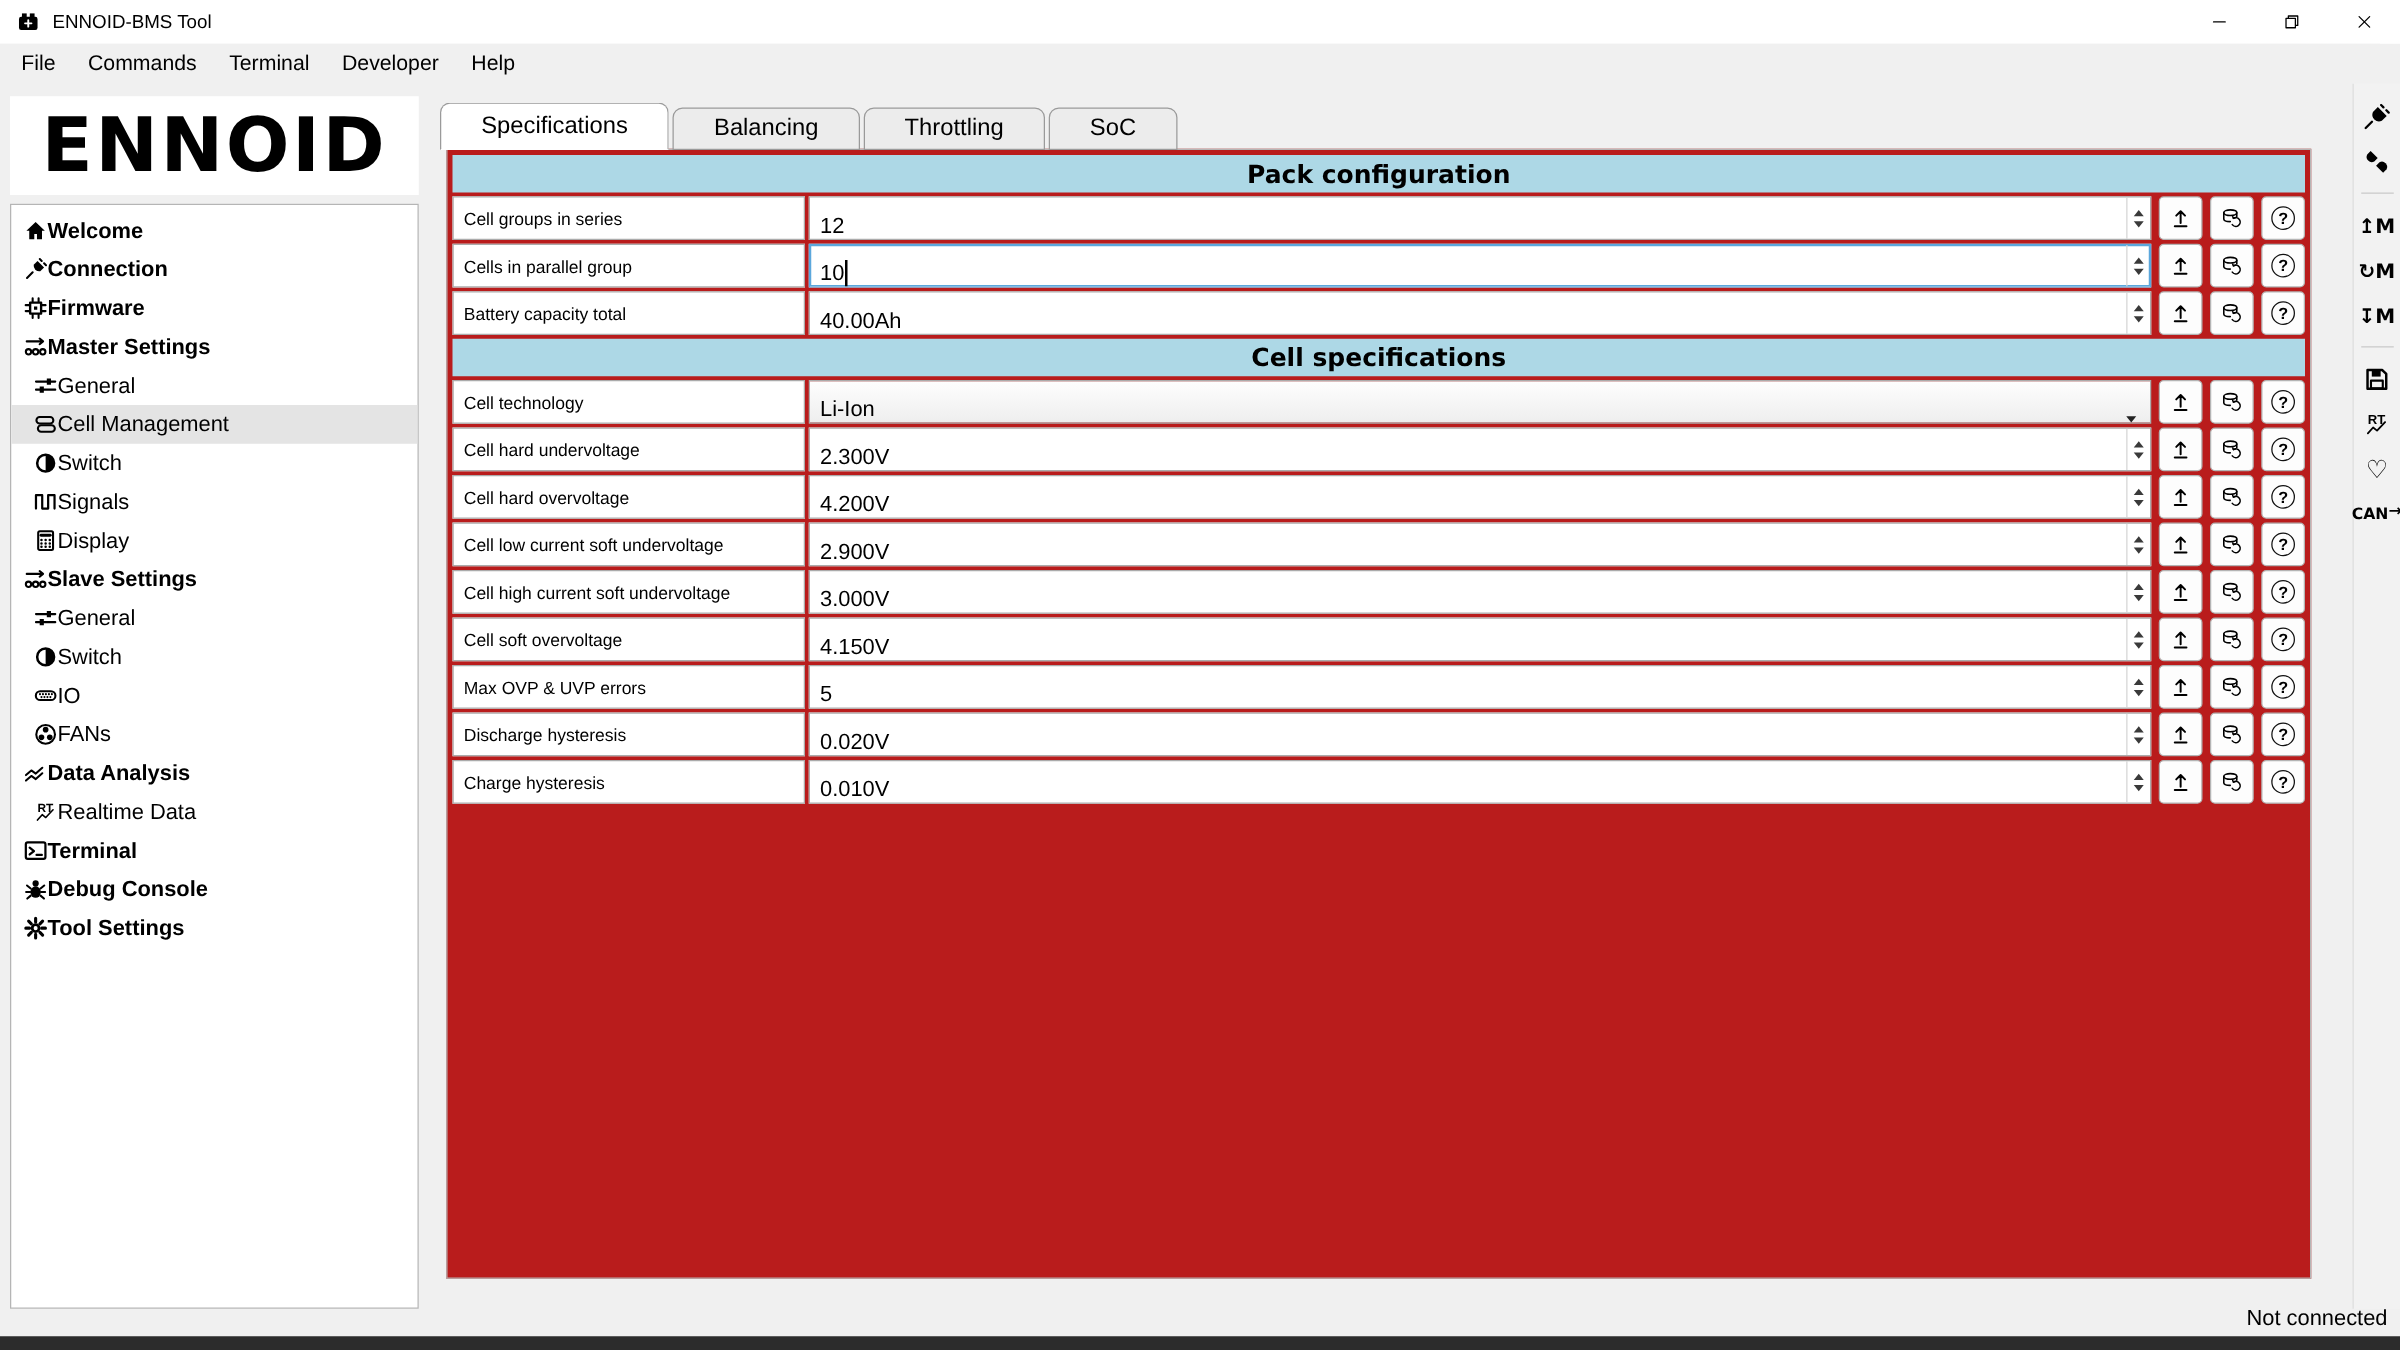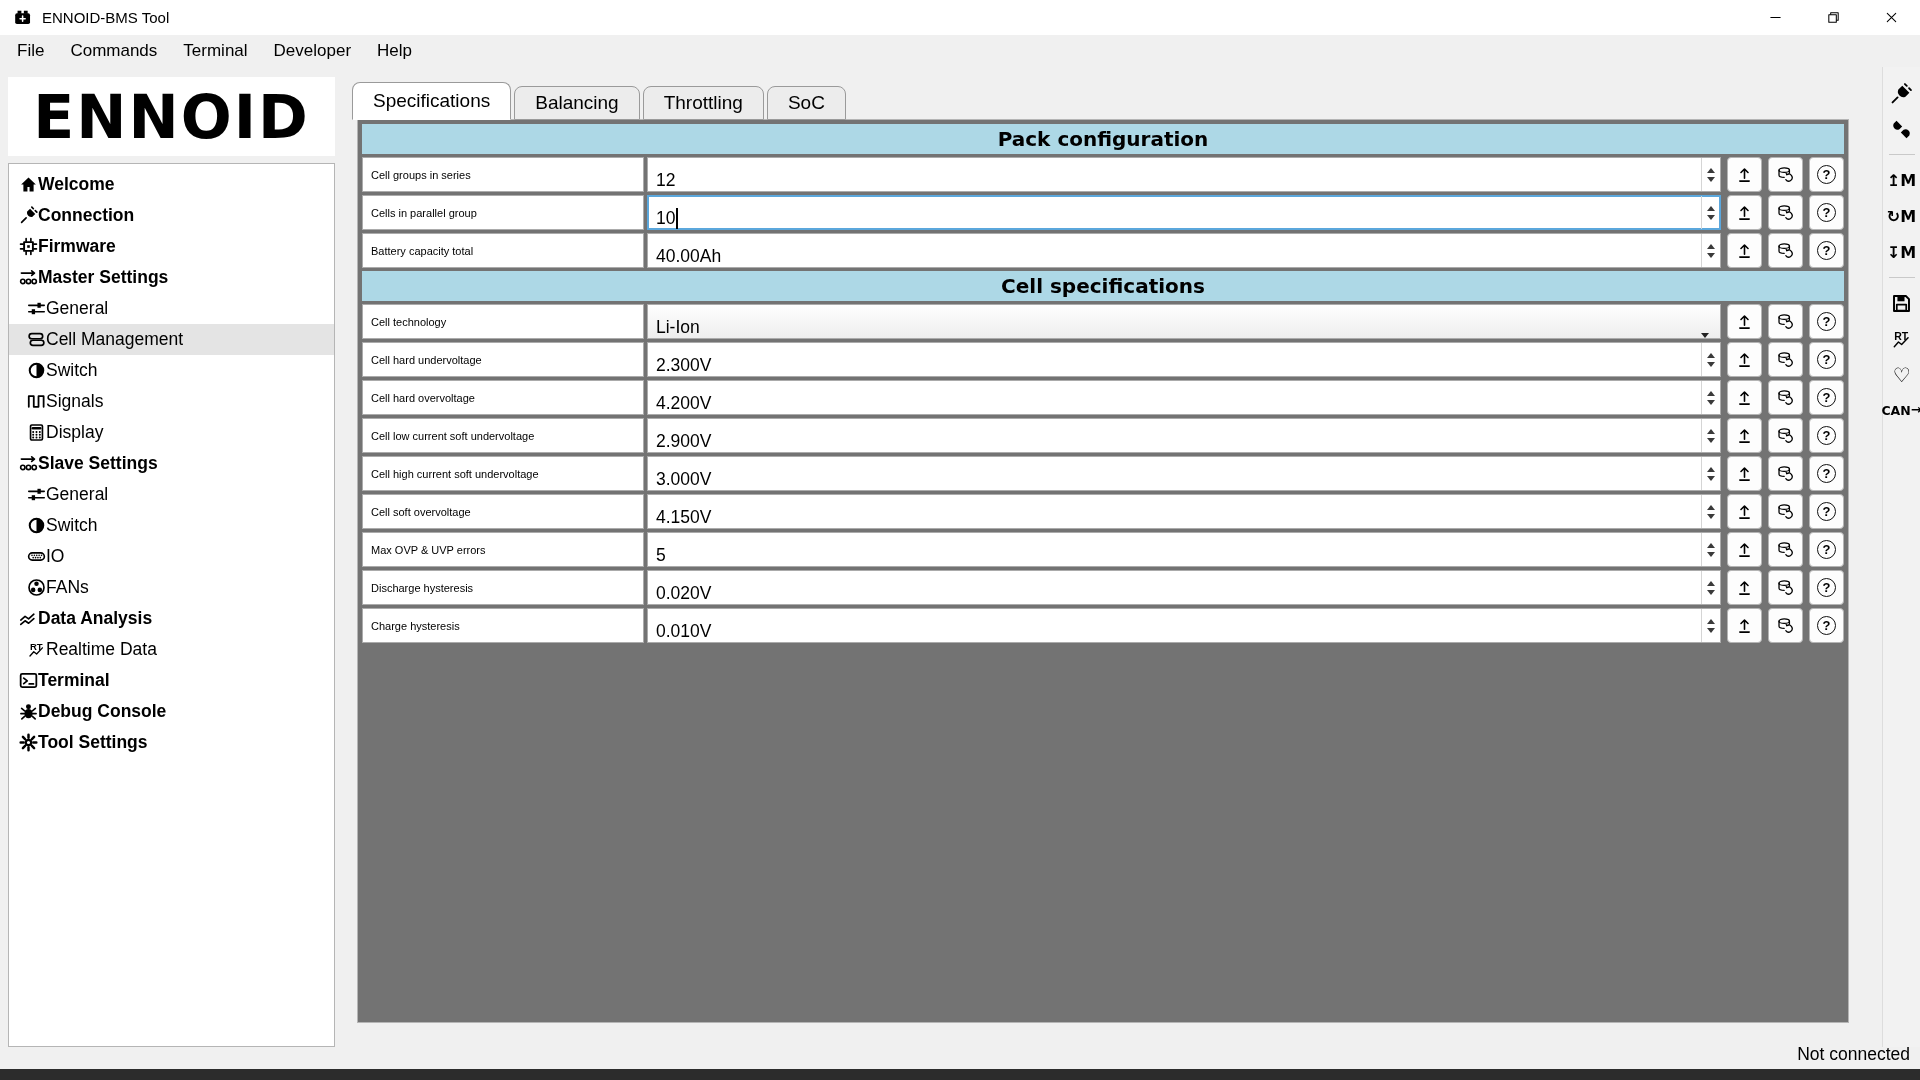--- a/index.html
+++ b/index.html
@@ -26,30 +26,30 @@
     font-family:"DejaVu Sans",sans-serif;font-weight:bold;font-size:60px;letter-spacing:2px}
   .nav{position:absolute;left:8px;top:163px;width:327px;height:884px;background:#fff;border:1px solid #b5b5b5;box-sizing:border-box;padding-top:5px;overflow:hidden}
   .navitem{height:31px;display:flex;align-items:center;gap:0;padding-left:10px;font-size:17.5px}
   .navitem.child{padding-left:18px}
   .navitem.bold{font-weight:bold}
   .navitem.sel{background:var(--selbg)}
   .navitem .ic{width:19px;height:19px;flex:0 0 auto}
   .navlabel{white-space:nowrap}
   
   .tabs{position:absolute;left:352px;top:82px;height:38px;display:flex;align-items:flex-end;z-index:3}
-  .tab{height:34px;display:flex;align-items:center;padding:0 20px;font-size:19px;background:#ececec;border:1px solid #9a9a9a;
+  .tab{height:34px;display:flex;align-items:center;padding:0 32px;font-size:19px;background:#ececec;border:1px solid #9a9a9a;
     border-radius:8px 8px 0 0;margin-right:3px;box-sizing:border-box}
   .tab.active{height:38px;background:#fff;border-bottom:1px solid #fff}
   
-  .panel{position:absolute;left:357px;top:119px;width:1492px;height:904px;background:#737373;border:1px solid #b5b5b5;box-sizing:border-box;padding:4px;z-index:2;overflow:hidden}
+  .panel{position:absolute;left:357px;top:119px;width:1492px;height:904px;background:#b91c1c;border:1px solid #b5b5b5;box-sizing:border-box;padding:4px;z-index:2;overflow:hidden}
   .secheader{height:30px;background:var(--accent);display:flex;align-items:center;justify-content:center;
     font-family:"DejaVu Sans",sans-serif;font-weight:bold;font-size:20px;margin-bottom:3px}
   .row{display:flex;height:35px;margin-bottom:3px;align-items:stretch}
   .cell-label{width:282px;flex:0 0 auto;border:1px solid #ababab;box-sizing:border-box;display:flex;align-items:center;
-    padding-left:8px;font-size:11px;margin-right:3px;background:#fff;white-space:nowrap}
+    padding-left:8px;font-size:14px;margin-right:3px;background:#fff;white-space:nowrap}
   .field{flex:1;border:1px solid #ababab;box-sizing:border-box;display:flex;align-items:flex-end;background:#fff}
   .field.combo{background:linear-gradient(#fefefe,#eeeeee)}
   .field.focused{border-color:var(--focus);box-shadow:inset 0 0 0 1px var(--focus)}
   .field .val{padding-left:8px;font-size:17.5px;white-space:nowrap}
   .fill{flex:1}
   .caret{width:1.5px;height:21px;background:#000;display:inline-block;margin-left:1px}
   .spin{width:18px;align-self:stretch;border-left:1px solid #d5d5d5;display:flex;flex-direction:column;align-items:center;justify-content:center;gap:4px}
   .tri-up{width:0;height:0;border-left:4px solid transparent;border-right:4px solid transparent;border-bottom:5px solid #3a3a3a}
   .tri-down{width:0;height:0;border-left:4px solid transparent;border-right:4px solid transparent;border-top:5px solid #3a3a3a}
   .combo-arrow{width:0;height:0;border-left:4.5px solid transparent;border-right:4.5px solid transparent;border-top:5.5px solid #222;margin-right:11px}

